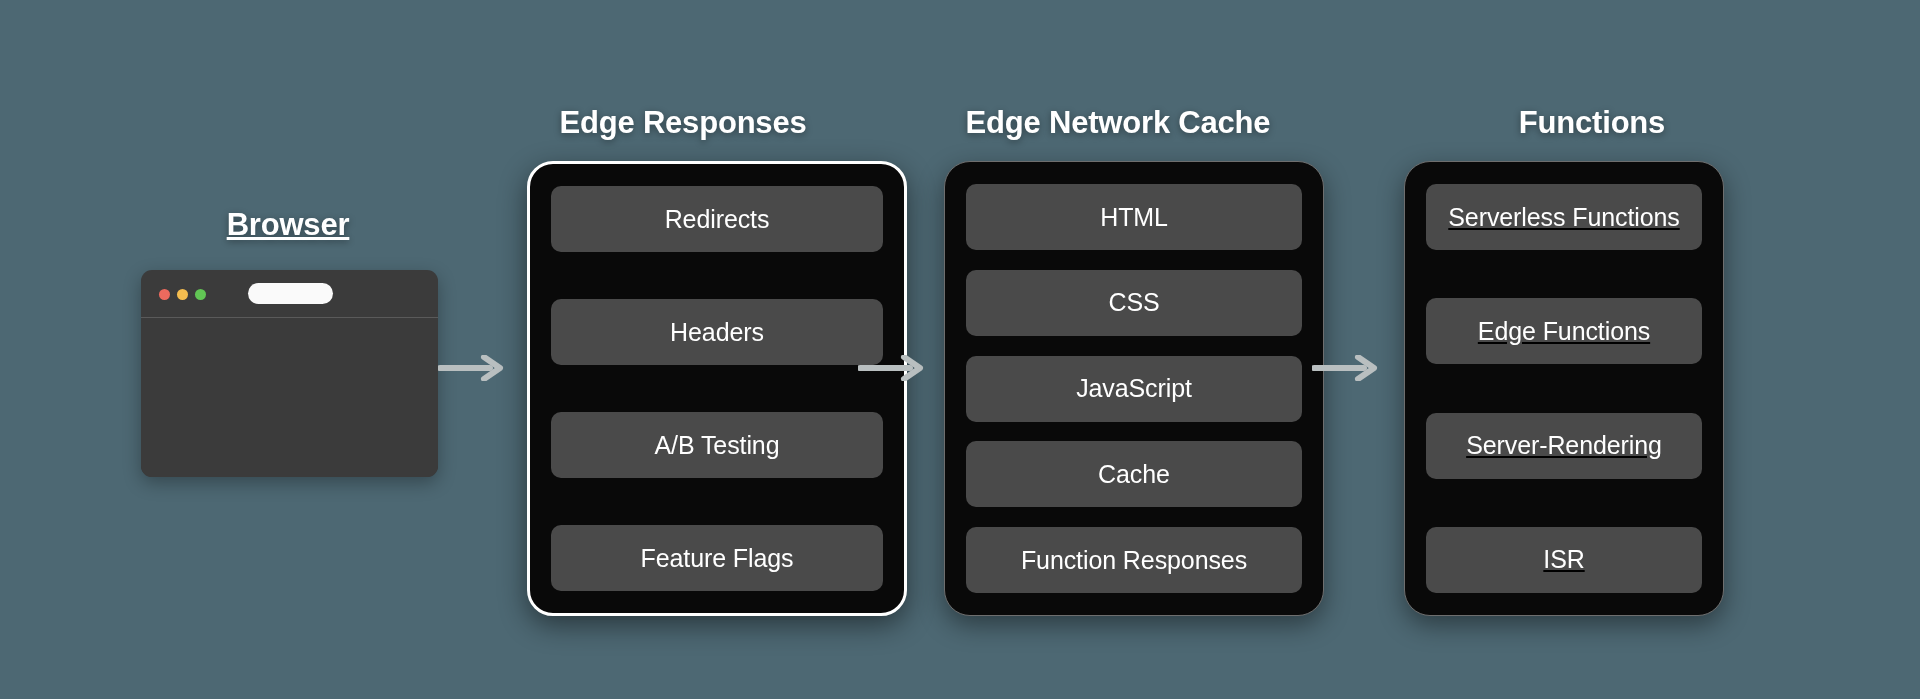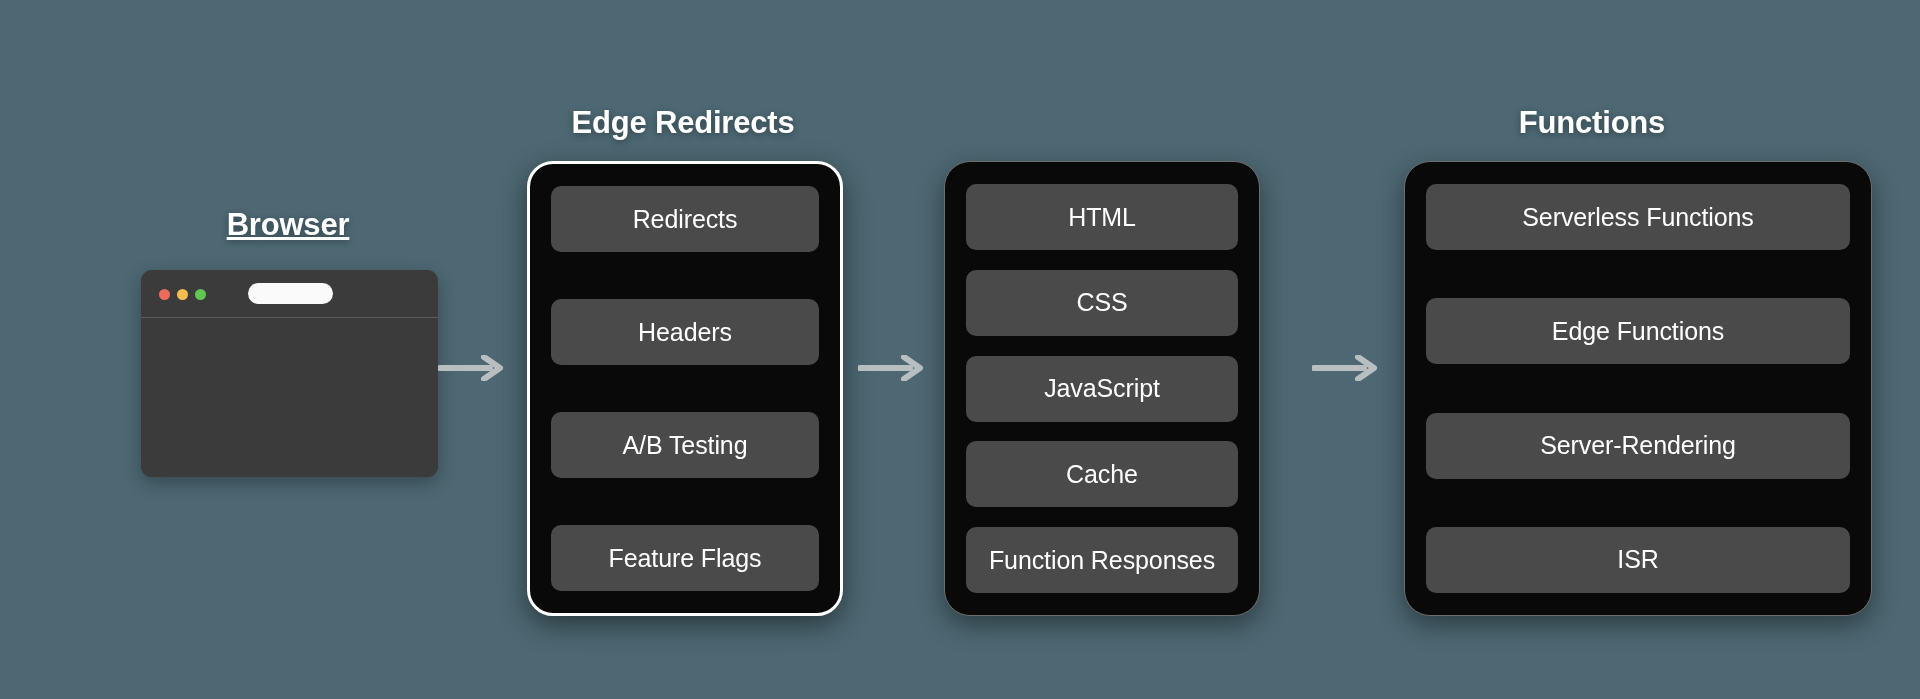--- a/index.html
+++ b/index.html
@@ -73,21 +73,21 @@
   }
   #browser-viewport {
     height: 159px;
     background: #3b3b3b;
   }
 
   
   .card {
     position: absolute;
     top: 161px;
-    width: 316px;
+    width: 380px;
     height: 455px;
     background: #090909;
     border-radius: 26px;
     padding: 22px 21px;
     display: flex;
     flex-direction: column;
     justify-content: space-between;
     box-shadow: 0 9px 26px rgba(0,0,0,0.42);
   }
   .card.highlight {
@@ -121,22 +121,23 @@
   }
   .arrow svg { display: block; }
 </style>
 </head>
 <body>
 
 <div id="stage">
 
   <div class="col-title" style="left:288px; top:207px;text-decoration:underline;">Browser</div>
 
-  <div class="col-title" style="left:683px; top:105px;">Edge Redirects</div>
+  <div class="col-title" style="left:683px; top:105px;">Edge Responses</div>
 
+  <div class="col-title" style="left:1118px; top:105px;">Edge Network Cache</div>
 
   <div class="col-title" style="left:1592px; top:105px;text-align:right;">Functions</div>
 
   <div id="browser-window">
     <div id="browser-chrome">
       <span class="dot red"></span>
       <span class="dot yellow"></span>
       <span class="dot green"></span>
       <div id="browser-urlbar"></div>
     </div>
@@ -172,20 +173,20 @@
     <div class="card-item">Function Responses</div>
   </div>
 
   <div class="arrow" style="left:1312px;">
     <svg width="68" height="26" viewBox="0 0 68 26" aria-hidden="true">
       <line x1="2" y1="13" x2="52" y2="13" stroke="#b9bfc0" stroke-width="6" stroke-linecap="round"></line>
       <polyline points="46,2 62,13 46,24" fill="none" stroke="#b9bfc0" stroke-width="6" stroke-linecap="round" stroke-linejoin="round"></polyline>
     </svg>
   </div>
 
-  <div class="card plain" style="left:1404px; width:468px;">
+  <div class="card plain" style="left:1404px; width:320px;text-decoration:underline;">
     <div class="card-item">Serverless Functions</div>
     <div class="card-item">Edge Functions</div>
     <div class="card-item">Server-Rendering</div>
     <div class="card-item">ISR</div>
   </div>
 
 </div>
 
 </body></html>

